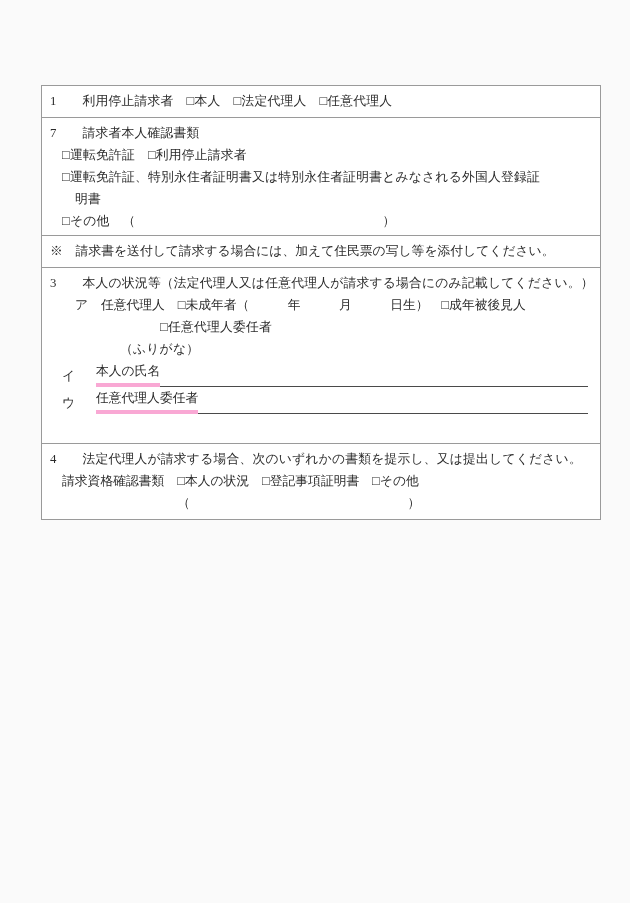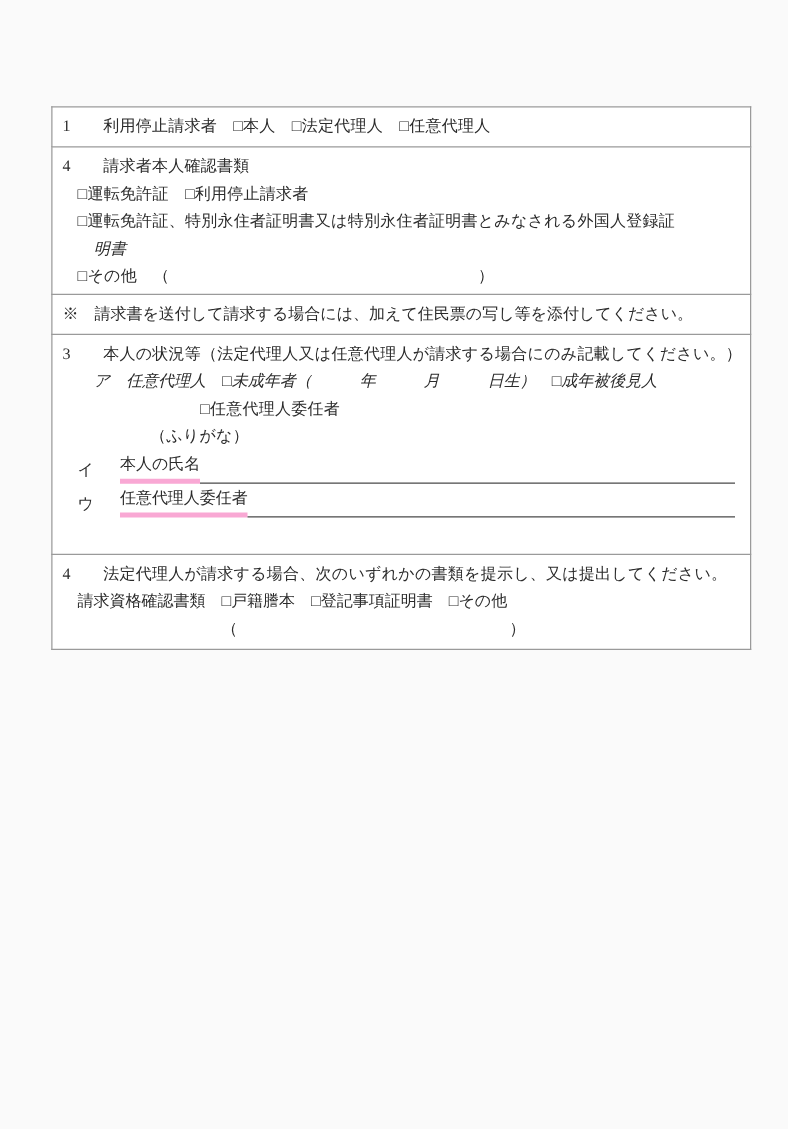--- a/index.html
+++ b/index.html
@@ -47,21 +47,21 @@
   .line {
     font-size: 12.8px;
     line-height: 22px;
     white-space: pre;
     letter-spacing: 0.2px;
   }
 
   
   .ind-0 { padding-left: 2px; }
   .ind-1 { padding-left: 14px; }
-  .ind-2 { padding-left: 27px; font-style: italic; }
+  .ind-2 { padding-left: 27px; }
   .ind-4 { padding-left: 72px; }
   .ind-5 { padding-left: 112px; }
 
   
   .row-flex {
     display: flex;
     align-items: flex-start;
     font-size: 12.8px;
     line-height: 22px;
   }
@@ -117,21 +117,21 @@
         <td>
           <div class="cell-inner">
             <div class="line ind-0">1　　利用停止請求者　□本人　□法定代理人　□任意代理人</div>
           </div>
         </td>
       </tr>
 
       <tr>
         <td>
           <div class="cell-inner pad-bot-3">
-            <div class="line ind-0">4　　請求者本人確認書類</div>
+            <div class="line ind-0">7　　請求者本人確認書類</div>
             <div class="line ind-1">□運転免許証　□利用停止請求者</div>
             <div class="line ind-1">□運転免許証、特別永住者証明書又は特別永住者証明書とみなされる外国人登録証</div>
             <div class="line ind-2">明書</div>
             <div class="line ind-1">□その他　（　　　　　　　　　　　　　　　　　　　）</div>
           </div>
         </td>
       </tr>
 
       <tr>
         <td>
@@ -181,21 +181,21 @@
         </td>
       </tr>
 
       <tr>
         <td>
           <div class="cell-inner">
             <div class="line ind-0">4　　法定代理人が請求する場合、次のいずれかの書類を提示し、又は提出してください。</div>
             <div class="row-flex ind-1">
               <span class="marker">請求資格確認書類</span>
               <span class="marker">　</span>
-              <span class="body-text">□戸籍謄本　□登記事項証明書　□その他　（　　　　　　　　　　　　　　　　　）</span>
+              <span class="body-text">□本人の状況　□登記事項証明書　□その他　（　　　　　　　　　　　　　　　　　）</span>
             </div>
           </div>
         </td>
       </tr>
 
 
     </tbody>
   </table>
 
 </div>

